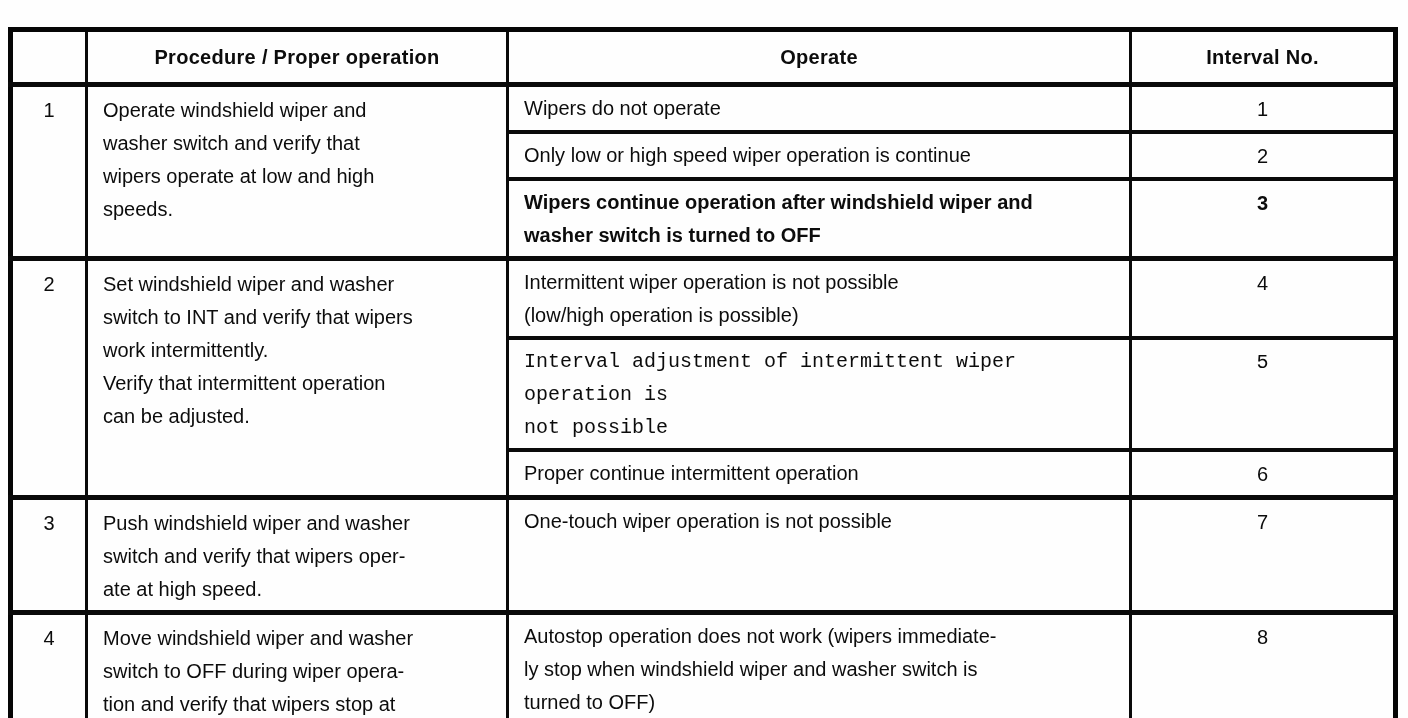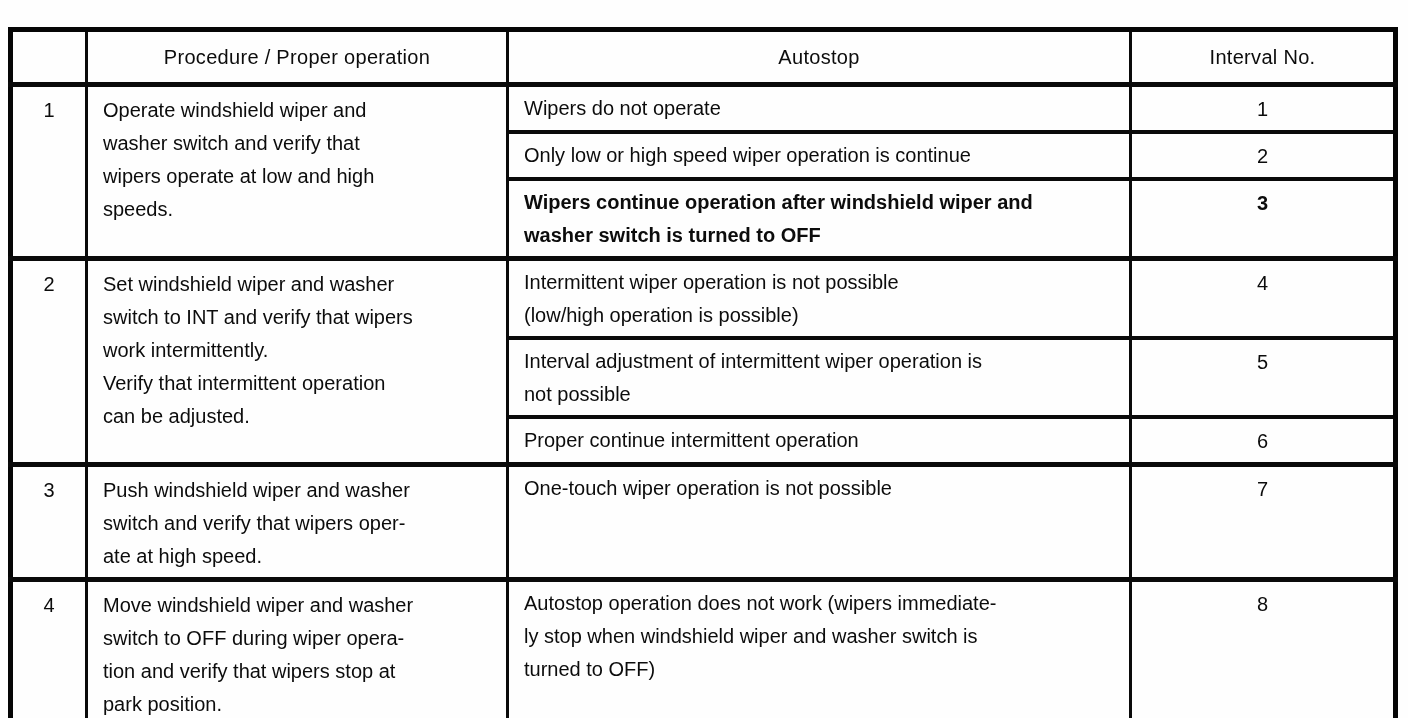--- a/index.html
+++ b/index.html
@@ -36,62 +36,62 @@
     font-size: 20px;
     line-height: 33px;
     padding: 4px 8px 4px 15px;
     white-space: pre-line;
     overflow: hidden;
   }
   tr.group-start td { border-top-width: 5px; }
   tr.header-row td {
     vertical-align: middle;
     text-align: center;
-    font-weight: normal;
+    font-weight: bold;
     font-size: 20px;
     padding: 4px 6px;
     letter-spacing: 0.3px;
   }
   td.step-col {
     text-align: center;
     padding: 7px 4px 4px 4px;
   }
   td.flow-col {
     text-align: center;
     padding: 6px 4px 4px 4px;
   }
   td.proc-col { padding-top: 7px; }
   td.sym-col  { padding-top: 5px; }
   
   tr.h-header { height: 55px; }
   tr.h40  { height: 40px; }
   tr.h63  { height: 63px; font-weight: bold; }
   tr.h68  { height: 68px; }
-  tr.h64  { height: 64px; }
+  tr.h64  { height: 64px; font-family: Liberation Mono, monospace; }
   tr.h38  { height: 38px; }
   tr.h93  { height: 93px; }
   tr.h120 { height: 120px; }
 </style>
 </head>
 <body>
 
 <div class="page">
   <table class="troubleshooting">
     <colgroup>
       <col style="width:76px">
       <col style="width:421px">
       <col style="width:623px">
       <col style="width:265px">
     </colgroup>
 
     <tbody>
         <tr class="header-row h-header">
       <td class="step-col"></td>
       <td>Procedure / Proper operation</td>
-      <td>Autostop</td>
+      <td>Operate</td>
       <td>Interval No.</td>
     </tr>
 
     <tr class="group-start h40">
       <td class="step-col" rowspan="3">1</td>
       <td class="proc-col" rowspan="3">Operate windshield wiper and
 washer switch and verify that
 wipers operate at low and high
 speeds.</td>
       <td class="sym-col">Wipers do not operate</td>

